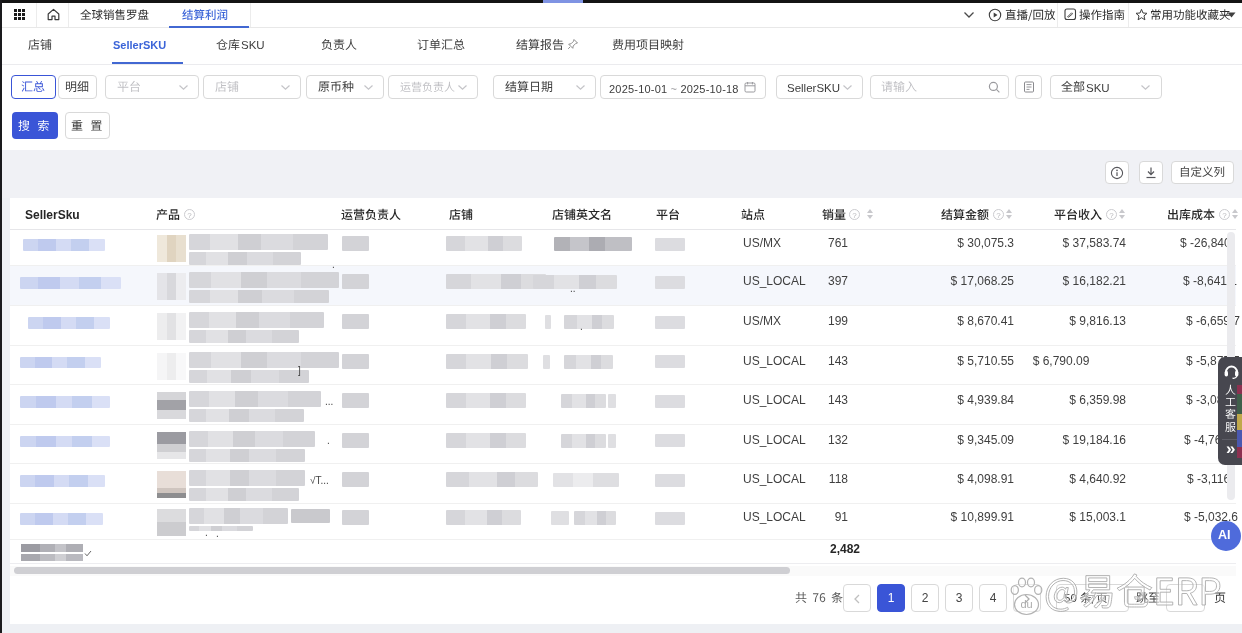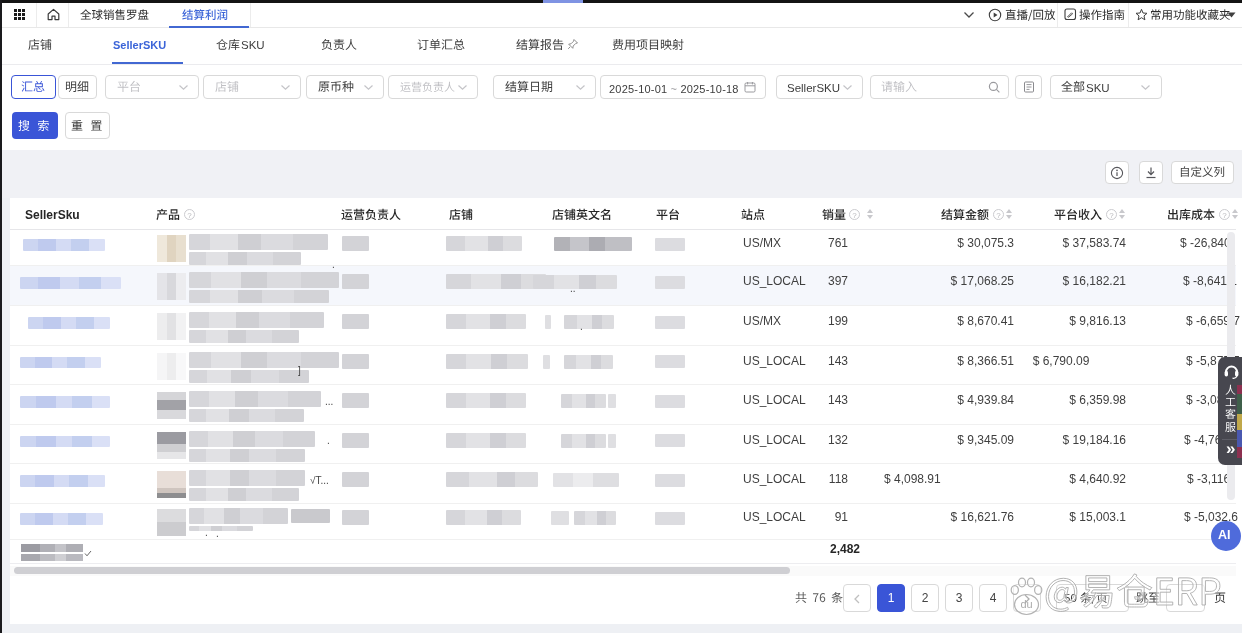--- a/index.html
+++ b/index.html
@@ -439,21 +439,21 @@
 <div class="abs" style="left:157px;top:352.5px;width:29px;height:27px;background:linear-gradient(90deg,#f5f5f6 0 34%,#ededee 34% 67%,#f8f8f9 67% 100%)"></div>
 <div class="bar" style="left:189px;top:351.5px;width:150px;height:16px;background:linear-gradient(90deg,#d6d6da 0 15%,#e1e1e4 15% 35%,#cfcfd3 35% 52%,#dbdbdf 52% 75%,#d3d3d7 75% 100%)"></div>
 <div class="bar" style="left:189px;top:369.5px;width:120px;height:13px;background:linear-gradient(90deg,#d6d6da 0 15%,#e1e1e4 15% 35%,#cfcfd3 35% 52%,#dbdbdf 52% 75%,#d3d3d7 75% 100%)"></div>
 <div class="bar" style="left:342px;top:353.5px;width:27px;height:15px;background:#d3d3d7"></div>
 <div class="bar" style="left:446px;top:353.5px;width:82px;height:15px;background:linear-gradient(90deg,#d6d6da 0 25%,#e2e2e5 25% 55%,#cfcfd4 55% 75%,#dcdcdf 75% 100%)"></div>
 <div class="bar" style="left:564px;top:354.5px;width:49px;height:14px;background:linear-gradient(90deg,#d6d6da 0 25%,#e2e2e5 25% 55%,#cfcfd4 55% 75%,#dcdcdf 75% 100%)"></div>
 <div class="bar" style="left:543px;top:354.5px;width:7px;height:14px;background:#dfdfe2"></div>
 <div class="bar" style="left:655px;top:355px;width:30px;height:13px;background:#dcdce0"></div>
 <div class="t" style="left:743px;top:353.5px;color:#3f3f3f">US_LOCAL</div>
 <div class="t" style="left:748px;top:353.5px;width:100px;text-align:right;color:#3f3f3f">143</div>
-<div class="t" style="left:884px;top:353.5px;width:130px;text-align:right;color:#3f3f3f">$ 8,366.51</div>
+<div class="t" style="left:884px;top:353.5px;width:130px;text-align:right;color:#3f3f3f">$ 5,710.55</div>
 <div class="t" style="left:996px;top:353.5px;width:130px;text-align:center;color:#3f3f3f">$ 6,790.09</div>
 <div class="t" style="left:1186px;top:353.5px;color:#3f3f3f">$ -5,875.5</div>
 <div class="hline" style="left:10px;top:424px;width:1226px"></div>
 <div class="bar" style="left:20px;top:396px;width:90px;height:11.5px;background:linear-gradient(90deg,#ccd5f1 0 18%,#bfcaee 18% 40%,#d4dbf4 40% 58%,#c3cfef 58% 80%,#dae0f6 80% 100%)"></div>
 <div class="abs" style="left:157px;top:392px;width:29px;height:27px;background:linear-gradient(180deg,#d5d5d8 0 30%,#a2a2a7 30% 65%,#d9d9dc 65% 100%)"></div>
 <div class="bar" style="left:189px;top:391px;width:132px;height:16px;background:linear-gradient(90deg,#d6d6da 0 15%,#e1e1e4 15% 35%,#cfcfd3 35% 52%,#dbdbdf 52% 75%,#d3d3d7 75% 100%)"></div>
 <div class="bar" style="left:189px;top:409px;width:115px;height:13px;background:linear-gradient(90deg,#d6d6da 0 15%,#e1e1e4 15% 35%,#cfcfd3 35% 52%,#dbdbdf 52% 75%,#d3d3d7 75% 100%)"></div>
 <div class="bar" style="left:342px;top:393px;width:27px;height:15px;background:#d3d3d7"></div>
 <div class="bar" style="left:446px;top:393px;width:80px;height:15px;background:linear-gradient(90deg,#d6d6da 0 25%,#e2e2e5 25% 55%,#cfcfd4 55% 75%,#dcdcdf 75% 100%)"></div>
 <div class="bar" style="left:561px;top:394px;width:45px;height:14px;background:linear-gradient(90deg,#d6d6da 0 25%,#e2e2e5 25% 55%,#cfcfd4 55% 75%,#dcdcdf 75% 100%)"></div>
@@ -483,37 +483,37 @@
 <div class="bar" style="left:20px;top:475px;width:85px;height:11.5px;background:linear-gradient(90deg,#ccd5f1 0 18%,#bfcaee 18% 40%,#d4dbf4 40% 58%,#c3cfef 58% 80%,#dae0f6 80% 100%)"></div>
 <div class="abs" style="left:157px;top:471px;width:29px;height:27px;background:linear-gradient(180deg,#e8ded8 0 62%,#cfc5bf 62% 82%,#8e8e90 82% 100%)"></div>
 <div class="bar" style="left:189px;top:470px;width:116px;height:16px;background:linear-gradient(90deg,#d6d6da 0 15%,#e1e1e4 15% 35%,#cfcfd3 35% 52%,#dbdbdf 52% 75%,#d3d3d7 75% 100%)"></div>
 <div class="bar" style="left:189px;top:488px;width:110px;height:13px;background:linear-gradient(90deg,#d6d6da 0 15%,#e1e1e4 15% 35%,#cfcfd3 35% 52%,#dbdbdf 52% 75%,#d3d3d7 75% 100%)"></div>
 <div class="bar" style="left:342px;top:472px;width:27px;height:15px;background:#d3d3d7"></div>
 <div class="bar" style="left:446px;top:472px;width:92px;height:15px;background:linear-gradient(90deg,#d6d6da 0 25%,#e2e2e5 25% 55%,#cfcfd4 55% 75%,#dcdcdf 75% 100%)"></div>
 <div class="bar" style="left:553px;top:473px;width:66px;height:14px;background:linear-gradient(90deg,#e2e2e5 0 30%,#ececee 30% 60%,#dedee1 60% 100%)"></div>
 <div class="bar" style="left:655px;top:473.5px;width:30px;height:13px;background:#dcdce0"></div>
 <div class="t" style="left:743px;top:472px;color:#3f3f3f">US_LOCAL</div>
 <div class="t" style="left:748px;top:472px;width:100px;text-align:right;color:#3f3f3f">118</div>
-<div class="t" style="left:884px;top:472px;width:130px;text-align:left;color:#3f3f3f">$ 4,098.91</div>
+<div class="t" style="left:884px;top:472px;width:130px;text-align:right;color:#3f3f3f">$ 4,098.91</div>
 <div class="t" style="left:996px;top:472px;width:130px;text-align:right;color:#3f3f3f">$ 4,640.92</div>
 <div class="t" style="left:1187px;top:472px;color:#3f3f3f">$ -3,116</div>
 <div class="hline" style="left:10px;top:539px;width:1226px"></div>
 <div class="bar" style="left:20px;top:513px;width:83px;height:11.5px;background:linear-gradient(90deg,#ccd5f1 0 18%,#bfcaee 18% 40%,#d4dbf4 40% 58%,#c3cfef 58% 80%,#dae0f6 80% 100%)"></div>
 <div class="abs" style="left:157px;top:509px;width:29px;height:27px;background:linear-gradient(180deg,#dcdcde 0 50%,#cccccf 50% 100%)"></div>
 <div class="bar" style="left:189px;top:508px;width:99px;height:16px;background:linear-gradient(90deg,#d6d6da 0 15%,#e1e1e4 15% 35%,#cfcfd3 35% 52%,#dbdbdf 52% 75%,#d3d3d7 75% 100%)"></div>
 <div class="bar" style="left:291px;top:509px;width:39px;height:14px;background:#c9c9cd"></div>
 <div class="bar" style="left:189px;top:526px;width:64px;height:5px;background:linear-gradient(90deg,#d6d6da 0 15%,#e1e1e4 15% 35%,#cfcfd3 35% 52%,#dbdbdf 52% 75%,#d3d3d7 75% 100%)"></div>
 <div class="bar" style="left:342px;top:510px;width:27px;height:15px;background:#d3d3d7"></div>
 <div class="bar" style="left:446px;top:510px;width:75px;height:15px;background:linear-gradient(90deg,#d6d6da 0 25%,#e2e2e5 25% 55%,#cfcfd4 55% 75%,#dcdcdf 75% 100%)"></div>
 <div class="bar" style="left:574px;top:511px;width:42px;height:14px;background:linear-gradient(90deg,#d6d6da 0 25%,#e2e2e5 25% 55%,#cfcfd4 55% 75%,#dcdcdf 75% 100%)"></div>
 <div class="bar" style="left:551px;top:511px;width:18px;height:14px;background:#dfdfe2"></div>
 <div class="bar" style="left:655px;top:511.5px;width:30px;height:13px;background:#dcdce0"></div>
 <div class="t" style="left:743px;top:510px;color:#3f3f3f">US_LOCAL</div>
 <div class="t" style="left:748px;top:510px;width:100px;text-align:right;color:#3f3f3f">91</div>
-<div class="t" style="left:884px;top:510px;width:130px;text-align:right;color:#3f3f3f">$ 16,621.76</div>
+<div class="t" style="left:884px;top:510px;width:130px;text-align:right;color:#3f3f3f">$ 10,899.91</div>
 <div class="t" style="left:996px;top:510px;width:130px;text-align:right;color:#3f3f3f">$ 15,003.1</div>
 <div class="t" style="left:1184px;top:510px;color:#3f3f3f">$ -5,032.6</div>
 <div class="t" style="left:332px;top:258px;font-size:10px;color:#444">.</div>
 <div class="t" style="left:570px;top:282px;font-size:10px;color:#444">..</div>
 <div class="t" style="left:580px;top:320px;font-size:10px;color:#444">.</div>
 <div class="t" style="left:298px;top:364px;font-size:10px;color:#444">]</div>
 <div class="t" style="left:325px;top:395px;font-size:10px;color:#444">...</div>
 <div class="t" style="left:327px;top:434px;font-size:10px;color:#444">.</div>
 <div class="t" style="left:310px;top:474px;font-size:10px;color:#444">√T...</div>
 <div class="t" style="left:205px;top:526px;font-size:10px;color:#444">.</div>

